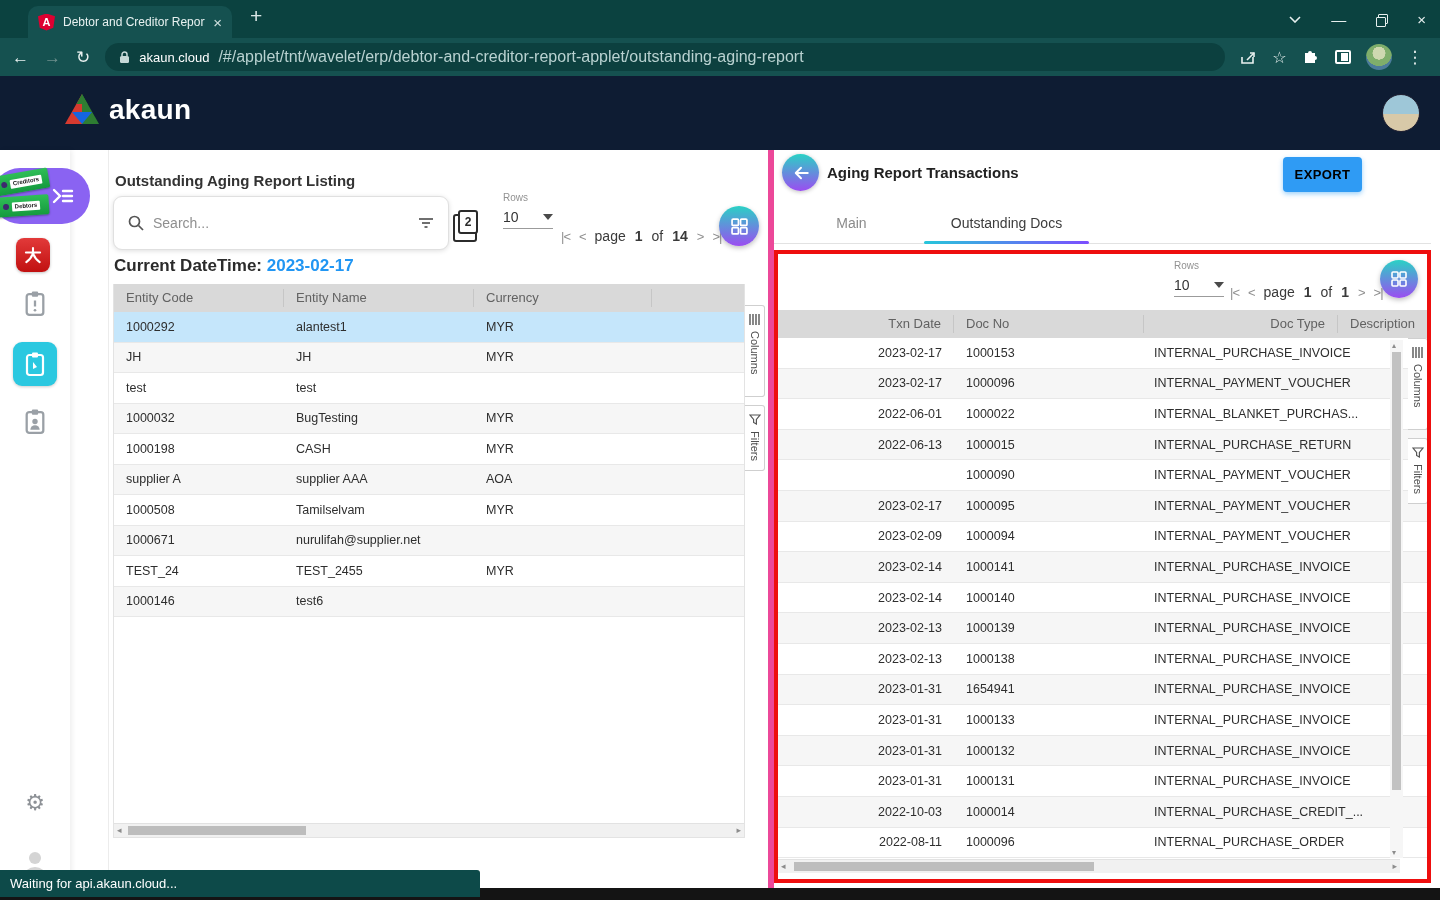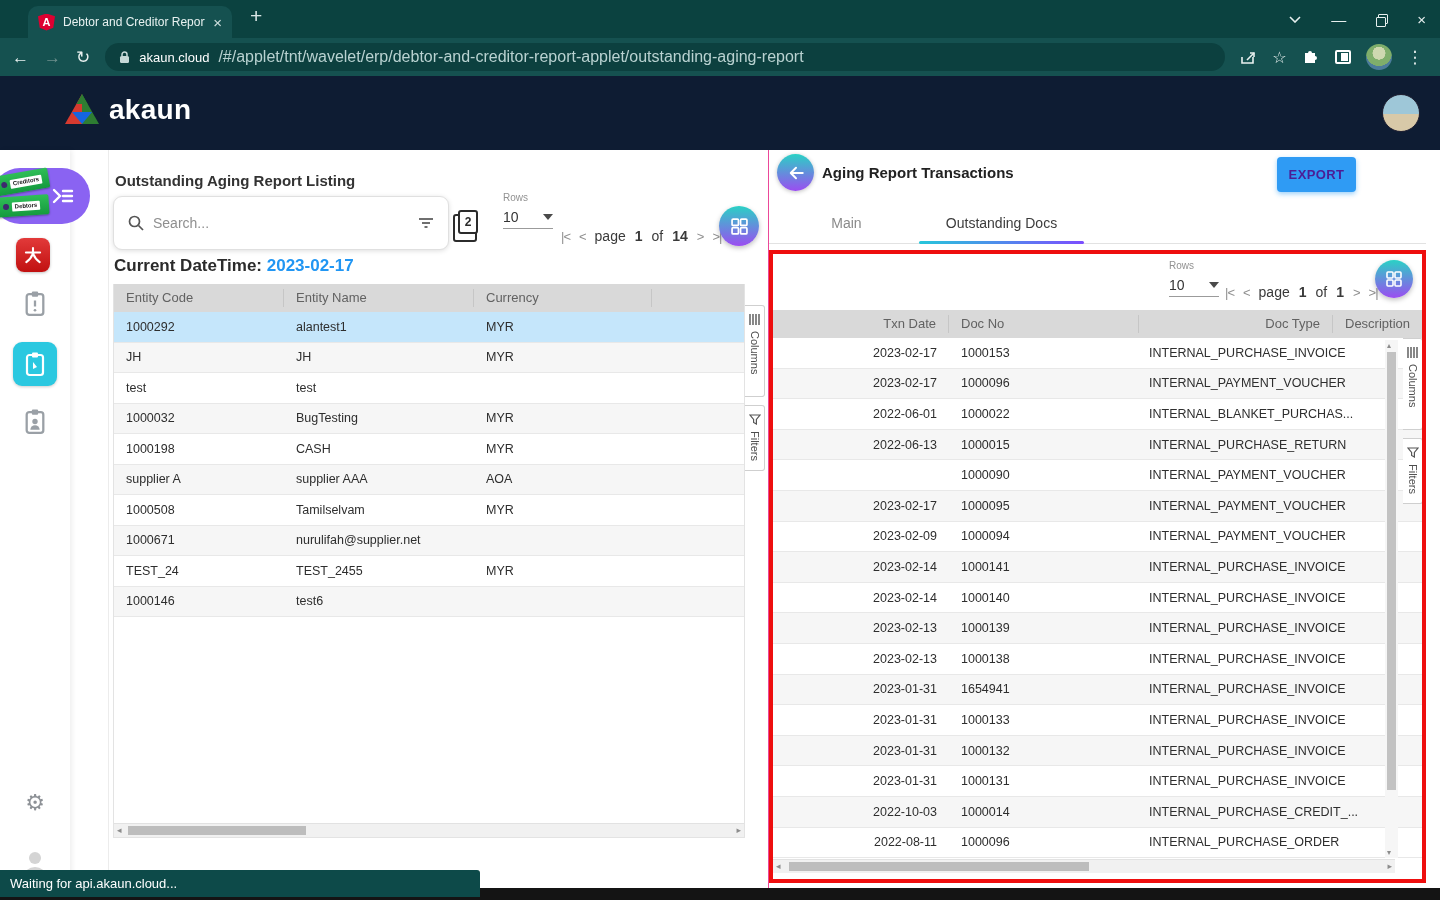--- a/index.html
+++ b/index.html
@@ -95,24 +95,24 @@
   .hs-thumb { position:absolute; top:2px; height:9px; background:#bdbdbd; }
   .hs-thumb.lp { left:14px; width:178px; }
 
   .vtabs { position:absolute; }
   .vtab { width:20px; background:#fff; border:1px solid #cfcfcf; border-left:none; border-radius:0 3px 3px 0; display:flex; flex-direction:column; align-items:center; padding-top:8px; gap:6px; }
   .vtab-label { writing-mode:vertical-rl; font-size:11px; color:#4d4d4d; }
   .vt-lp { left:636px; top:155px; display:flex; flex-direction:column; gap:8px; }
   .vtab-cols { height:92px; } .vtab-filt { height:66px; }
 
   
-  .right-panel { position:absolute; left:768px; top:150px; width:600px; height:738px; background:#fff; border-left:1px solid #ec4899; }
+  .right-panel { position:absolute; left:768px; top:150px; width:600px; height:738px; background:#fff; border-left:6px solid #ec4899; }
   .back-btn { position:absolute; left:8px; top:4px; width:37px; height:37px; border-radius:50%; background:linear-gradient(180deg,#2ad1c5 0%,#9b4df1 100%); display:flex; align-items:center; justify-content:center; box-shadow:0 1px 4px rgba(0,0,0,.25); }
   .rp-title { position:absolute; left:53px; top:14px; font-size:15px; font-weight:600; color:#222; }
-  .export-btn { position:absolute; right:12px; top:7px; width:79px; height:35px; background:#2f9bf4; border:none; border-radius:4px; color:#4c1d95; font-size:13px; font-weight:bold; font-family:"Liberation Sans",sans-serif; box-shadow:0 2px 5px rgba(33,150,243,.45); letter-spacing:.4px; }
+  .export-btn { position:absolute; right:6px; top:7px; width:79px; height:35px; background:#2f9bf4; border:none; border-radius:4px; color:#000000; font-size:13px; font-weight:bold; font-family:"Liberation Sans",sans-serif; box-shadow:0 2px 5px rgba(33,150,243,.45); letter-spacing:.4px; }
   .rp-tabs { position:absolute; left:0; top:55px; width:657px; height:39px; border-bottom:1px solid #e2e2e2; }
   .rp-tab { position:absolute; top:0; height:36px; display:flex; align-items:center; justify-content:center; font-size:14px; }
   .rp-tab-main { left:30px; width:95px; color:#8a8a8a; }
   .rp-tab-out { left:150px; width:165px; color:#3c3c3c; }
   .tab-underline { position:absolute; left:150px; top:36px; width:165px; height:3px; background:linear-gradient(90deg,#26c6da,#7c4dff); border-radius:2px; }
 
   .red-box { position:absolute; left:0; top:100px; width:657px; height:633px; border:4px solid #ee0e0e; background:#fff; overflow:hidden; }
   .rows-ctl.rp { position:absolute; left:396px; top:6px; }
   .pag.rp { left:452px; top:30px; }
   .grid-btn.rp { left:602px; top:6px; width:38px; height:38px; }

